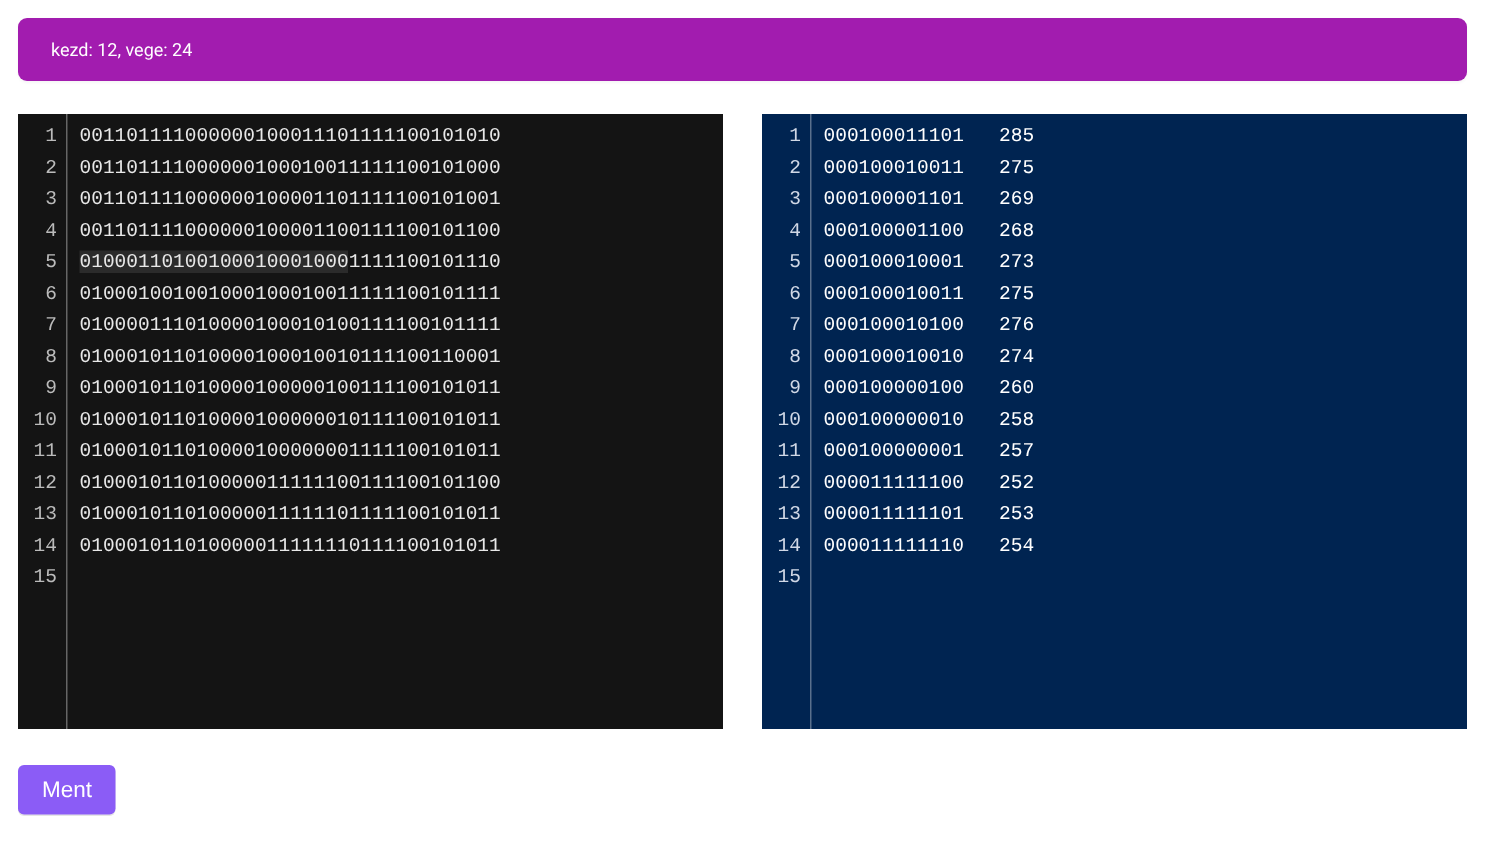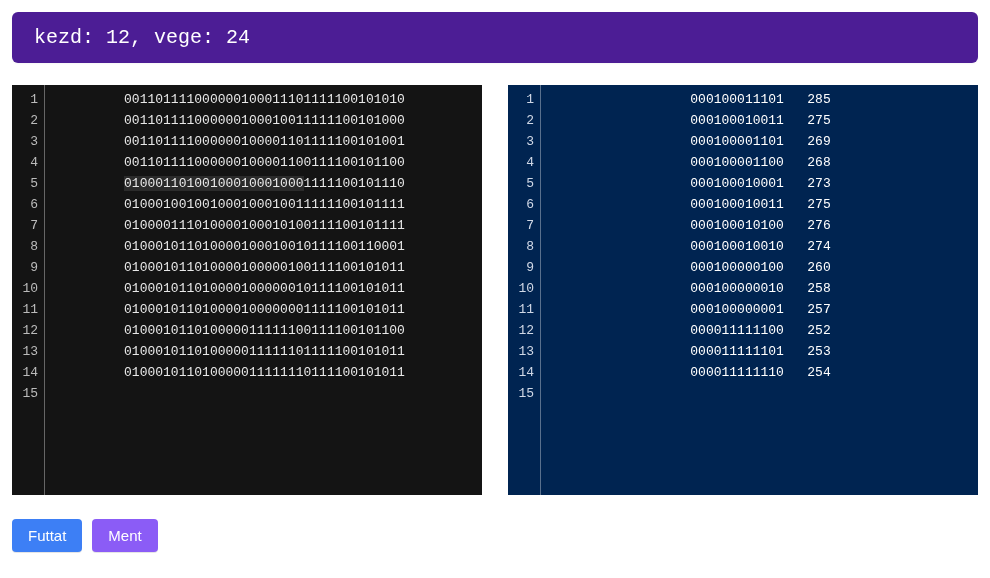--- a/index.html
+++ b/index.html
@@ -10,28 +10,27 @@
     background: #ffffff;
     font-family: -apple-system, BlinkMacSystemFont, "Segoe UI", Roboto, "Helvetica Neue", Arial, sans-serif;
     font-size: 14px;
     color: #212529;
     overflow: hidden;
   }
   .container {
     padding: 12px;
   }
   .alert {
-    background: #4c1d95;
+    background: #a21caf;
     color: #ffffff;
     border-radius: 6px;
     padding: 14px 22px;
-    font-size: 20px;
+    font-size: 12px;
     margin-bottom: 22px;
     box-shadow: 0 1px 2px rgba(0,0,0,0.04);
-    font-family: Liberation Mono, monospace;
   }
   .panels {
     display: flex;
     gap: 26px;
   }
   .editor {
     flex: 1 1 0;
     height: 410px;
     display: flex;
     font-family: "Consolas", "Menlo", "Courier New", monospace;
@@ -45,21 +44,20 @@
     color: #cfcfcf;
     user-select: none;
     min-width: 20px;
   }
   .editor .content {
     flex: 1;
     padding: 4px 6px 4px 8px;
     border-left: 1px solid rgba(255,255,255,0.35);
     white-space: pre;
     overflow: hidden;
-    text-align: center;
   }
   .editor-left {
     background: #141414;
     color: #e8e8e8;
   }
   .editor-left .gutter { color: #bbbbbb; }
   .editor-right {
     background: #002451;
     color: #ffffff;
   }
@@ -131,16 +129,15 @@
           <span class="line">12</span>
           <span class="line">13</span>
           <span class="line">14</span>
           <span class="line">15</span>
         </div>
       <div class="content" id="right-content"><span class="line">000100011101   285</span><span class="line">000100010011   275</span><span class="line">000100001101   269</span><span class="line">000100001100   268</span><span class="line">000100010001   273</span><span class="line">000100010011   275</span><span class="line">000100010100   276</span><span class="line">000100010010   274</span><span class="line">000100000100   260</span><span class="line">000100000010   258</span><span class="line">000100000001   257</span><span class="line">000011111100   252</span><span class="line">000011111101   253</span><span class="line">000011111110   254</span><span class="line"></span></div>
     </div>
   </div>
 
   <div class="buttons">
-    <button class="btn btn-primary">Futtat</button>
     <button class="btn btn-danger">Ment</button>
   </div>
 </div>
 
 </body></html>

